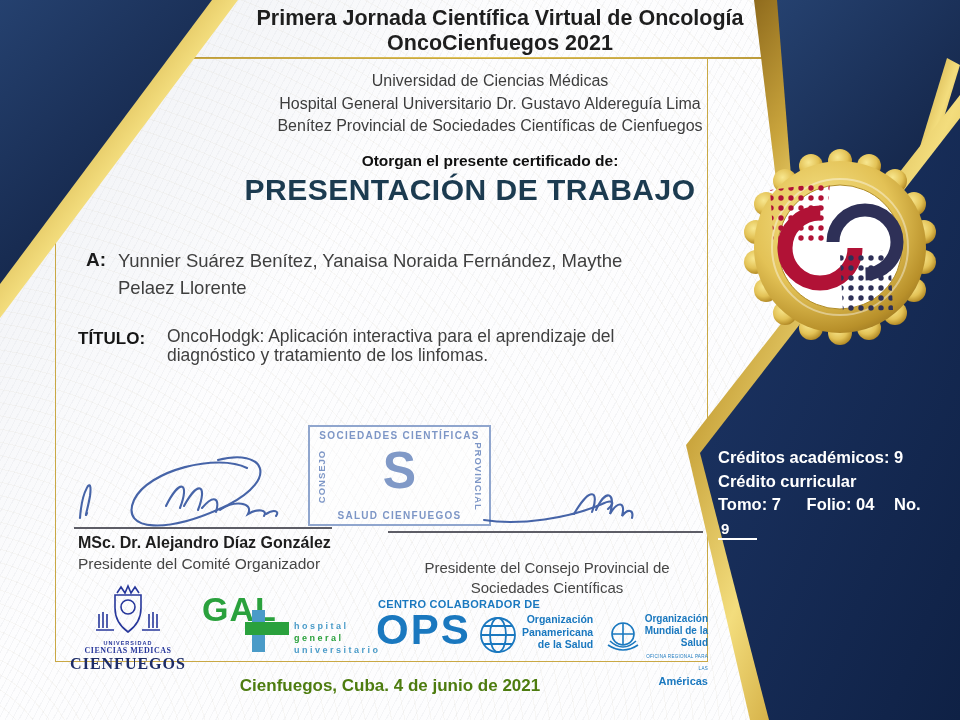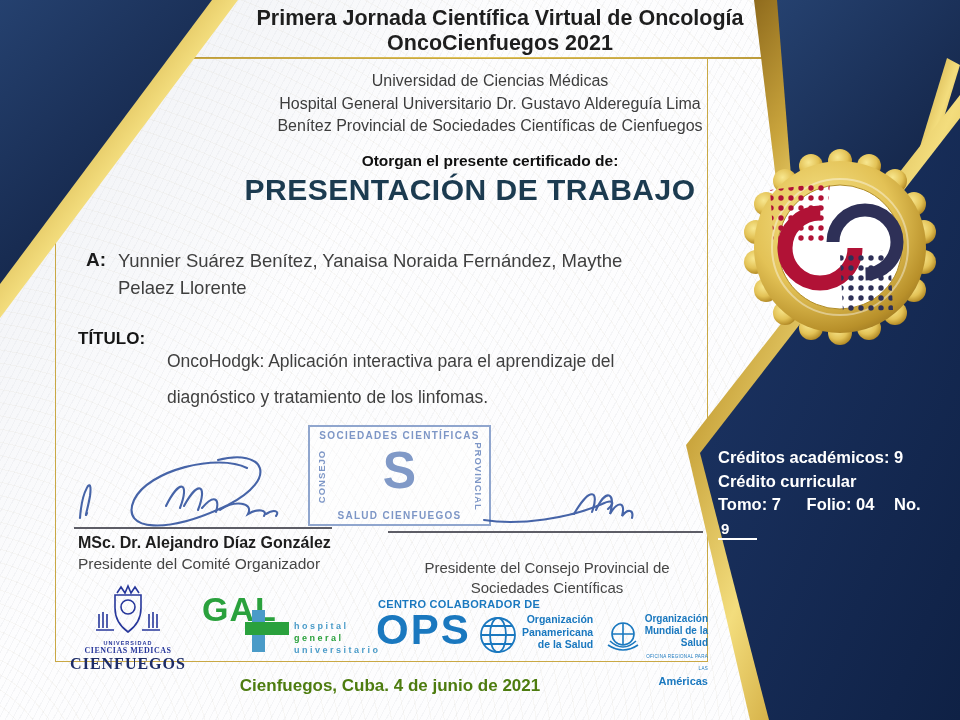--- a/index.html
+++ b/index.html
@@ -27,21 +27,21 @@
   .ev-title{left:150px;top:6px;width:700px;text-align:center;font-size:21.5px;line-height:25px;
     font-weight:700;color:#1e1e1e;}
   .orgs{left:140px;top:70px;width:700px;text-align:center;font-size:16px;line-height:22.5px;color:#3d3d3d;}
   .otorgan{left:140px;top:152px;width:700px;text-align:center;font-size:15.5px;font-weight:700;color:#101010;}
   .award-type{left:120px;top:173px;width:700px;text-align:center;font-size:30px;font-weight:800;
     letter-spacing:.5px;color:#1c3b50;}
   
   .a-label{left:86px;top:249px;font-size:19px;font-weight:800;color:#1b1b1b;}
   .names{left:118px;top:247px;width:560px;font-size:18.5px;line-height:27px;color:#3f3f3f;}
   .t-label{left:78px;top:329px;font-size:17px;font-weight:800;color:#141414;text-align:right;}
-  .work-title{left:167px;top:327px;width:522px;font-size:17.5px;line-height:36px;color:#3f3f3f;margin-top:16px;}
+  .work-title{left:167px;top:327px;width:522px;font-size:17.5px;line-height:19px;color:#3f3f3f;}
   
   .stamp{left:308px;top:425px;width:179px;height:97px;border:2px solid rgba(125,150,198,.85);
     background:rgba(255,255,255,.4);color:#7d96c6;}
   .stamp div{position:absolute;font-weight:700;}
   .stamp-top{top:3px;left:0;width:100%;text-align:center;font-size:10px;letter-spacing:1.3px;}
   .stamp-bottom{bottom:3px;left:0;width:100%;text-align:center;font-size:10px;letter-spacing:1.3px;}
   .stamp-left{left:-24px;top:44px;width:70px;text-align:center;font-size:9.5px;letter-spacing:1px;
     transform:rotate(-90deg);}
   .stamp-right{right:-24px;top:44px;width:70px;text-align:center;font-size:9.5px;letter-spacing:1px;
     transform:rotate(90deg);}

